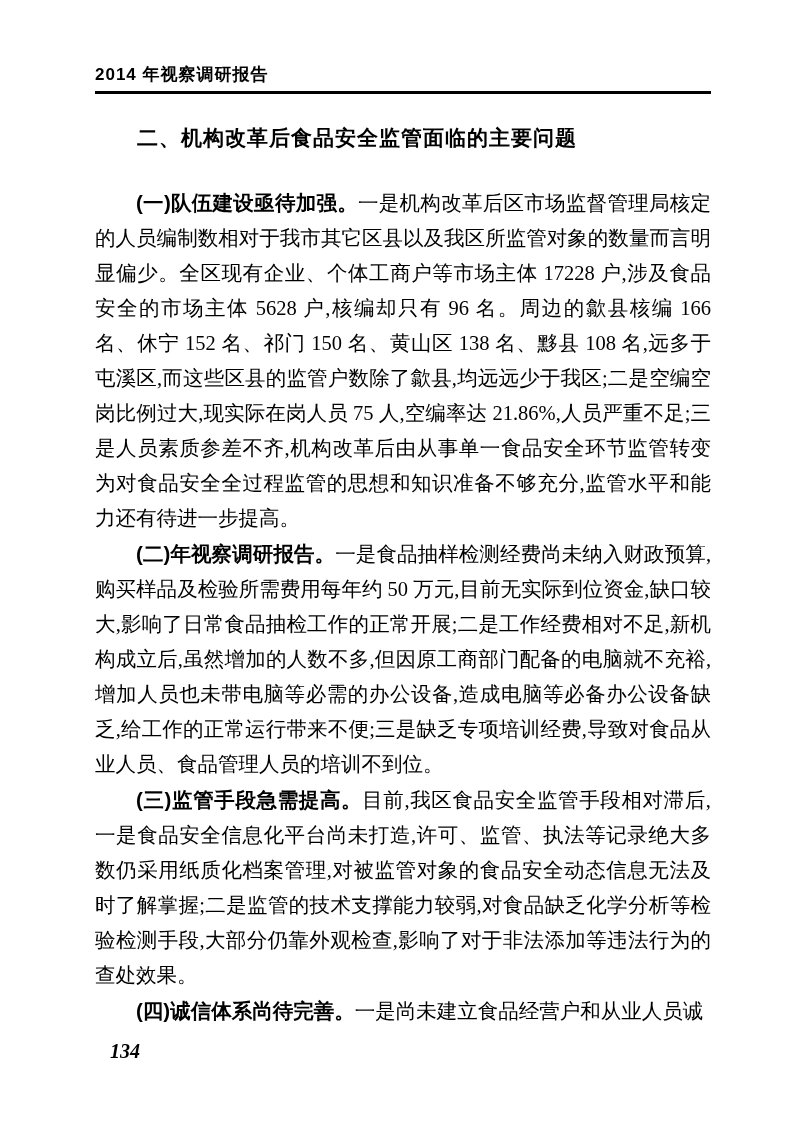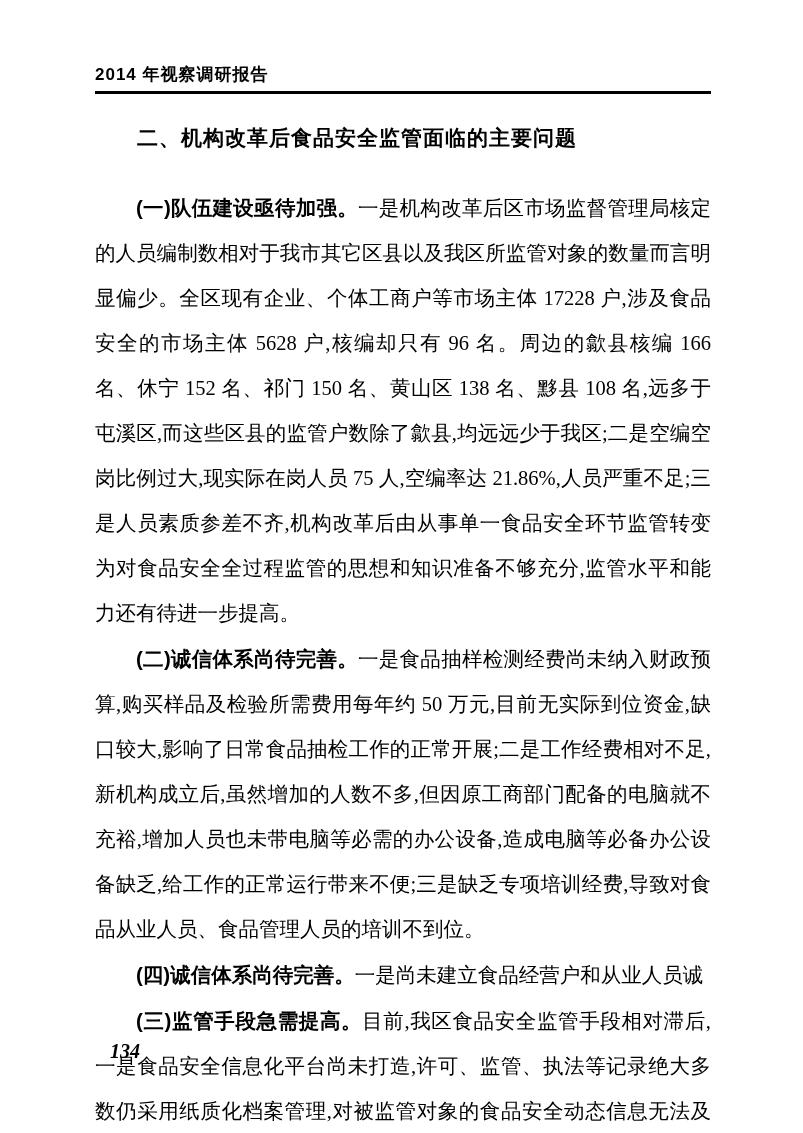--- a/index.html
+++ b/index.html
@@ -41,21 +41,21 @@
     font-size: 21px;
     line-height: 28px;
     letter-spacing: 1px;
     margin: 30px 0 8px 0;
     text-indent: 2em;
     color: #000000;
   }
   .body-paragraph {
     margin: 0;
     font-size: 20.5px;
-    line-height: 45px;
+    line-height: 35px;
     text-align: justify;
     text-indent: 2em;
     color: #000000;
     word-break: break-all;
   }
   .body-paragraph.first {
     margin-top: 33px;
   }
   .lead {
     font-family: "Liberation Sans", "DejaVu Sans", sans-serif;
@@ -80,22 +80,22 @@
 
     <div class="running-header">
       <span>2014 年视察调研报告</span>
     </div>
     <div class="header-rule"></div>
 
     <h1 class="section-heading">二、机构改革后食品安全监管面临的主要问题</h1>
 
     <p class="body-paragraph first"><span class="lead">(一)队伍建设亟待加强。</span><span>一是机构改革后区市场监督管理局核定的人员编制数相对于我市其它区县以及我区所监管对象的数量而言明显偏少。全区现有企业、个体工商户等市场主体 17228 户,涉及食品安全的市场主体 5628 户,核编却只有 96 名。周边的歙县核编 166 名、休宁 152 名、祁门 150 名、黄山区 138 名、黟县 108 名,远多于屯溪区,而这些区县的监管户数除了歙县,均远远少于我区;二是空编空岗比例过大,现实际在岗人员 75 人,空编率达 21.86%,人员严重不足;三是人员素质参差不齐,机构改革后由从事单一食品安全环节监管转变为对食品安全全过程监管的思想和知识准备不够充分,监管水平和能力还有待进一步提高。</span></p>
 
-    <p class="body-paragraph"><span class="lead">(二)诚信体系尚待完善。</span><span>一是食品抽样检测经费尚未纳入财政预算,购买样品及检验所需费用每年约 50 万元,目前无实际到位资金,缺口较大,影响了日常食品抽检工作的正常开展;二是工作经费相对不足,新机构成立后,虽然增加的人数不多,但因原工商部门配备的电脑就不充裕,增加人员也未带电脑等必需的办公设备,造成电脑等必备办公设备缺乏,给工作的正常运行带来不便;三是缺乏专项培训经费,导致对食品从业人员、食品管理人员的培训不到位。</span></p>
+    <p class="body-paragraph"><span class="lead">(二)年视察调研报告。</span><span>一是食品抽样检测经费尚未纳入财政预算,购买样品及检验所需费用每年约 50 万元,目前无实际到位资金,缺口较大,影响了日常食品抽检工作的正常开展;二是工作经费相对不足,新机构成立后,虽然增加的人数不多,但因原工商部门配备的电脑就不充裕,增加人员也未带电脑等必需的办公设备,造成电脑等必备办公设备缺乏,给工作的正常运行带来不便;三是缺乏专项培训经费,导致对食品从业人员、食品管理人员的培训不到位。</span></p>
+
+    <p class="body-paragraph"><span class="lead">(三)监管手段急需提高。</span><span>目前,我区食品安全监管手段相对滞后,一是食品安全信息化平台尚未打造,许可、监管、执法等记录绝大多数仍采用纸质化档案管理,对被监管对象的食品安全动态信息无法及时了解掌握;二是监管的技术支撑能力较弱,对食品缺乏化学分析等检验检测手段,大部分仍靠外观检查,影响了对于非法添加等违法行为的查处效果。</span></p>
 
     <p class="body-paragraph"><span class="lead">(四)诚信体系尚待完善。</span><span>一是尚未建立食品经营户和从业人员诚</span></p>
-
-    <p class="body-paragraph"><span class="lead">(三)监管手段急需提高。</span><span>目前,我区食品安全监管手段相对滞后,一是食品安全信息化平台尚未打造,许可、监管、执法等记录绝大多数仍采用纸质化档案管理,对被监管对象的食品安全动态信息无法及时了解掌握;二是监管的技术支撑能力较弱,对食品缺乏化学分析等检验检测手段,大部分仍靠外观检查,影响了对于非法添加等违法行为的查处效果。</span></p>
 
   </div>
 
   <div class="page-number">134</div>
 </div>
 
 </body></html>

